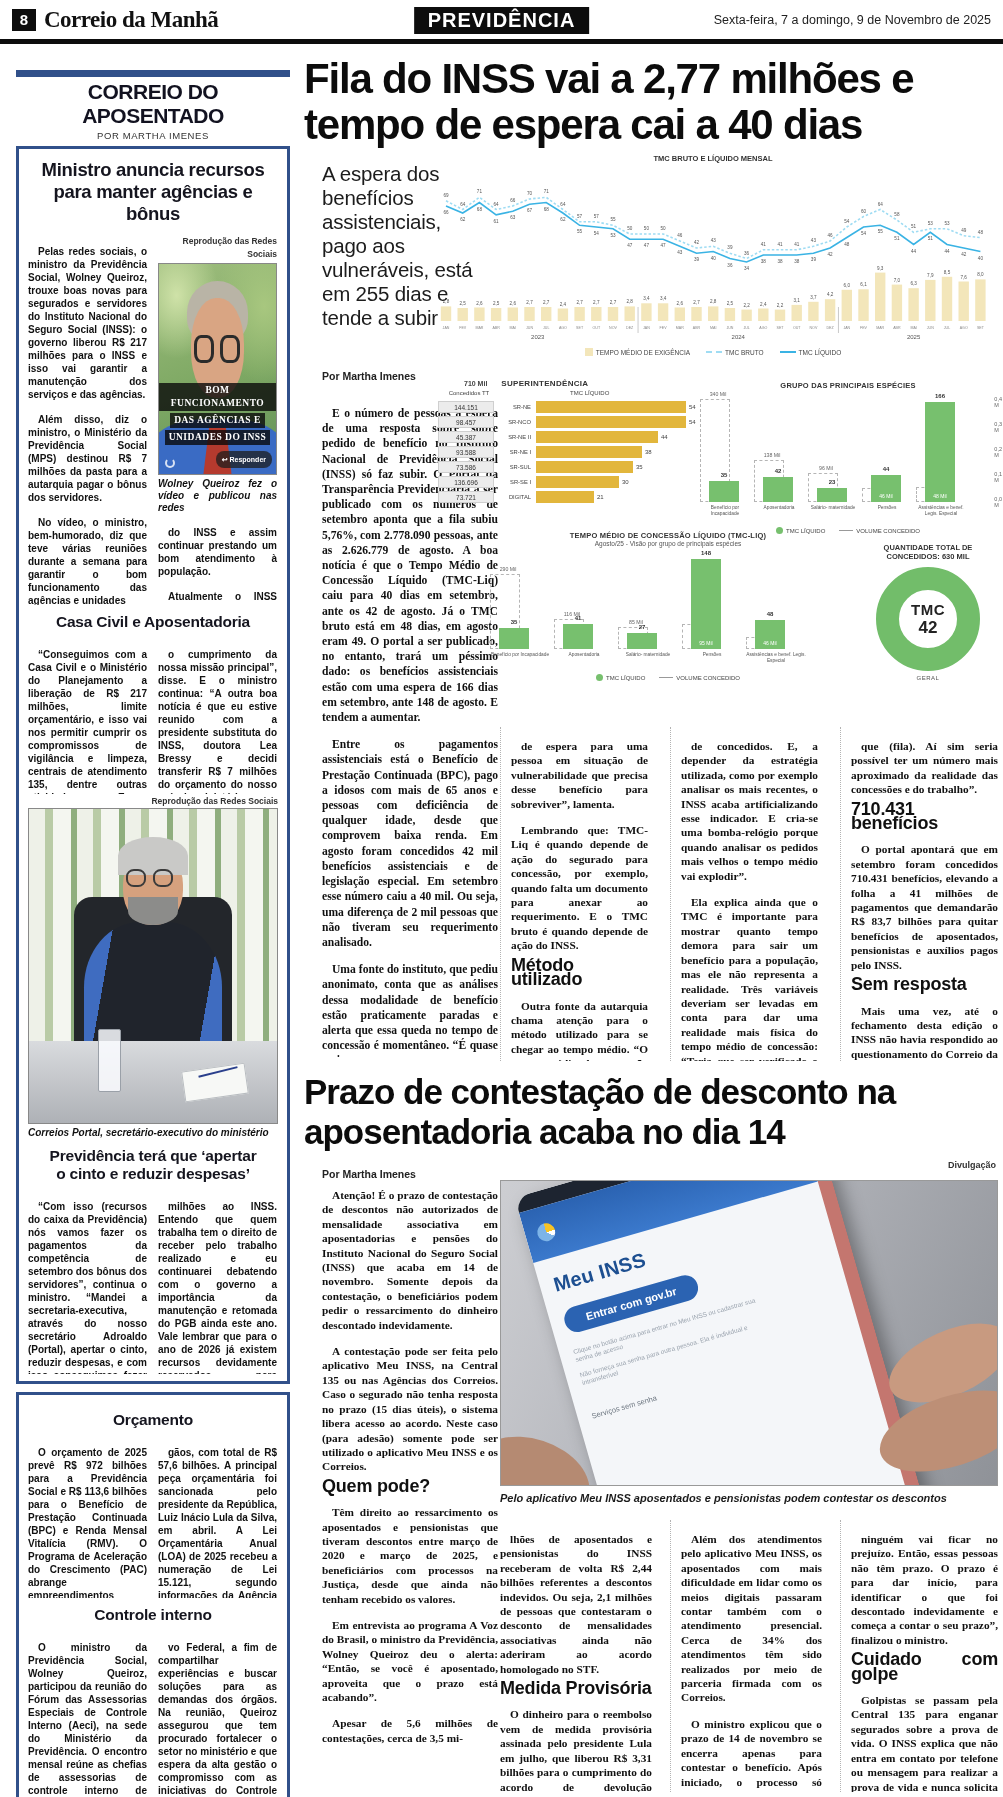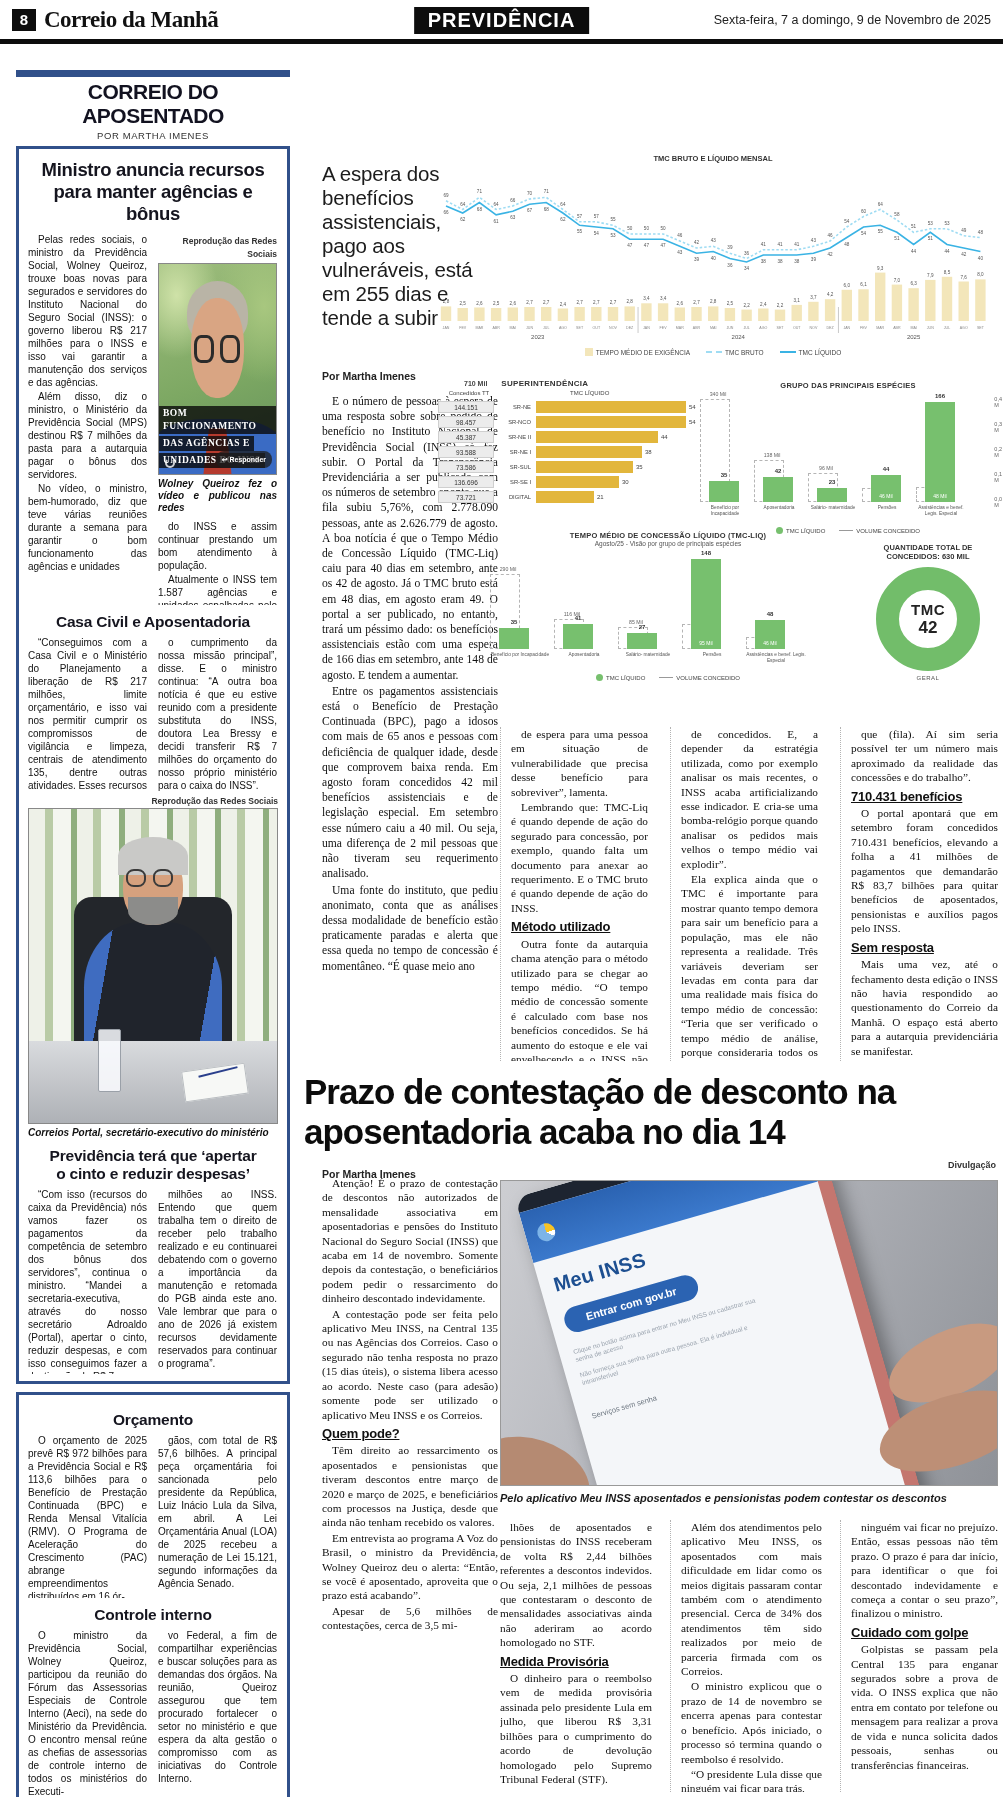--- a/index.html
+++ b/index.html
@@ -26,39 +26,39 @@
   .kbyline { text-align:center; font-size:9.5px; letter-spacing:0.6px; color:#333; margin:2px 0 5px; }
   .sbox { border:3px solid #31508a; padding:8px 9px; background:#fff; }
   .sbox1 { height:1238px; overflow:hidden; }
   .sbox2 { height:420px; overflow:hidden; margin-top:8px; }
   .sbox h2 { text-align:center; font-size:18.5px; line-height:22px; color:#15151f;
              margin:2px 0 8px; letter-spacing:-0.3px; }
   .sbox h3 { text-align:center; font-size:15.5px; line-height:18px; color:#15151f;
              margin:8px 0 5px; letter-spacing:-0.2px; }
   .srow { display:flex; gap:11px; overflow:hidden; }
   .scol { width:calc(50% - 6px); font-size:10px; line-height:13px; text-align:justify; hyphens:auto; }
-  .scol p, .serif p { text-indent:10px; margin:0 0 1px; }
+  .scol p, .serif p { text-indent:10px; margin:12px 0 1px;font-weight:bold; }
   .r-intro { height:372px; } .r-sec1 { height:158px; } .r-sec2 { height:186px; }
   .r-sec3 { height:164px; } .r-sec4 { height:176px; }
   .credit { font-size:8.5px; font-weight:bold; color:#333; text-align:right; margin:2px 0; }
   .scaption { font-size:10px; font-weight:bold; font-style:italic; line-height:12px; margin:3px 0 6px; }
 
   
   .photo1 { position:relative; width:100%; height:212px; border:1px solid #888; overflow:hidden;
             background:
              radial-gradient(60px 90px at 15% 15%, #cfe2a8 0%, rgba(207,226,168,0) 70%),
              radial-gradient(70px 110px at 90% 20%, #a8c77f 0%, rgba(168,199,127,0) 70%),
              linear-gradient(160deg,#9ebd7d 0%, #7da863 55%, #62905a 100%); }
   .p1-hair { position:absolute; left:24%; top:8%; width:52%; height:30%; border-radius:50% 50% 40% 40%; background:#b9b4a6; }
   .p1-face { position:absolute; left:27%; top:16%; width:46%; height:48%; border-radius:46%; background:#d9a583; }
   .p1-lens { position:absolute; top:34%; width:17%; height:13%; border:3px solid #2b2b2b; border-radius:35%; }
   .p1-lensL { left:30%; } .p1-lensR { left:52%; }
   .p1-jacket { position:absolute; left:-5%; bottom:-4%; width:110%; height:30%; border-radius:40% 40% 0 0; background:#3a6bc4; }
   .p1-shirt { position:absolute; left:38%; bottom:0; width:24%; height:22%; background:#b53a2e; clip-path:polygon(20% 0,80% 0,100% 100%,0 100%); }
-  .p1-overlay { position:absolute; left:0; right:0; top:56%; text-align:left;margin-top:23px; }
+  .p1-overlay { position:absolute; left:0; right:0; top:56%; text-align:center; }
   .p1-overlay span { display:inline-block; background:rgba(10,10,10,.8); color:#fff;
       font-family:"Liberation Serif", serif; font-weight:bold; font-size:9.5px; letter-spacing:0.5px;
       padding:1px 4px; margin:1px 0; }
   .p1-reply { position:absolute; right:4px; bottom:6px; background:rgba(30,30,30,.75); color:#fff;
       font-size:7px; font-weight:bold; padding:2px 6px; border-radius:8px; }
   .p1-spin { position:absolute; left:6px; bottom:6px; width:10px; height:10px; border:2px solid rgba(255,255,255,.8);
       border-radius:50%; border-top-color:transparent; }
 
   
   .photo2 { position:relative; width:100%; height:316px; border:1px solid #888; overflow:hidden;
@@ -87,21 +87,21 @@
   .byline1 { font-weight:bold; font-size:10.5px; color:#222; }
   .a1byl { position:absolute; left:18px; top:314px; }
   .serif { font-family:"Liberation Serif", serif; font-size:11.3px; line-height:14.4px;
            text-align:justify; hyphens:auto; color:#101010; }
   .a1col1 { position:absolute; left:18px; top:338px; width:176px; height:664px; overflow:hidden;
             font-size:11.6px; line-height:15.2px; }
   .bcol { position:absolute; top:671px; width:148px; height:334px; overflow:hidden;
           border-left:1px dotted #b3b3b3; padding-left:10px; }
   .b2 { left:196px; } .b3 { left:366px; } .b4 { left:536px; width:158px; }
   .serif h4, .colhead { font-family:"Liberation Sans", sans-serif; font-weight:bold;
-          font-size:13px; margin:5px 0 2px; text-indent:0; letter-spacing:-0.2px;text-decoration:underline; }
+          font-size:18px; margin:5px 0 2px; text-indent:0; letter-spacing:-0.2px; }
 
   
   .charts { position:absolute; left:126px; top:95px; width:568px; height:560px; }
   .c1leg { position:absolute; left:0; top:197px; width:566px; display:flex; justify-content:center;
            gap:16px; font-size:6.5px; color:#444; align-items:center; }
   .sw { display:inline-block; width:8px; height:8px; background:#f3e6ba; margin-right:3px; vertical-align:-1px; }
   .lnB { display:inline-block; width:16px; height:0; border-top:2px dashed #9fdcf3; margin-right:3px; vertical-align:2px; }
   .lnL { display:inline-block; width:16px; height:2px; background:#3ab3e4; margin-right:3px; vertical-align:2px; }
   
   .super { position:absolute; left:8px; top:228px; width:290px; font-size:6px; color:#444; }
@@ -282,20 +282,21 @@
             <p>O ministro da Previdência Social, Wolney Queiroz, participou da reunião do Fórum das Assessorias Especiais de Controle Interno (Aeci), na sede do Ministério da Previdência. O encontro mensal reúne as chefias de assessorias de controle interno de todos os ministérios do Executi-</p>
           </div>
         <div class="scol">
             <p>vo Federal, a fim de compartilhar experiências e buscar soluções para as demandas dos órgãos. Na reunião, Queiroz assegurou que tem procurado fortalecer o setor no ministério e que espera da alta gestão o compromisso com as iniciativas do Controle Interno.</p>
           </div>
       </div>
     </div>
   </div>
 
   <main>
+    <h1 class="big">Fila do INSS vai a 2,77 milhões e tempo de espera cai a 40 dias</h1>
     <div class="standfirst">A espera dos benefícios assistenciais, pago aos vulneráveis, está em 255 dias e tende a subir</div>
     <div class="byline1 a1byl">Por Martha Imenes</div>
     <div class="a1col1 serif">
         <p>E o número de pessoas à espera de uma resposta sobre sobre pedido de benefício no Instituto Nacional de Previdência Social (INSS) só faz subir. O Portal da Transparência Previdenciária a ser publicado com os números de setembro aponta que a fila subiu 5,76%, com 2.778.090 pessoas, ante as 2.626.779 de agosto. A boa notícia é que o Tempo Médio de Concessão Líquido (TMC-Liq) caiu para 40 dias em setembro, ante os 42 de agosto. Já o TMC bruto está em 48 dias, em agosto eram 49. O portal a ser publicado, no entanto, trará um péssimo dado: os benefícios assistenciais estão com uma espera de 166 dias em setembro, ante 148 de agosto. E tendem a aumentar.</p>
         <p>Entre os pagamentos assistenciais está o Benefício de Prestação Continuada (BPC), pago a idosos com mais de 65 anos e pessoas com deficiência de qualquer idade, desde que comprovem baixa renda. Em agosto foram concedidos 42 mil benefícios assistenciais e de legislação especial. Em setembro esse número caiu a 40 mil. Ou seja, uma diferença de 2 mil pessoas que não tiveram seu requerimento analisado.</p>
         <p>Uma fonte do instituto, que pediu anonimato, conta que as análises dessa modalidade de benefício estão praticamente paradas e alerta que essa queda no tempo de concessão é momentâneo. “É quase meio ano</p>
       </div>
 
     <div class="charts">
       <svg id="c1" width="566" height="195" viewBox="0 0 566 195">

